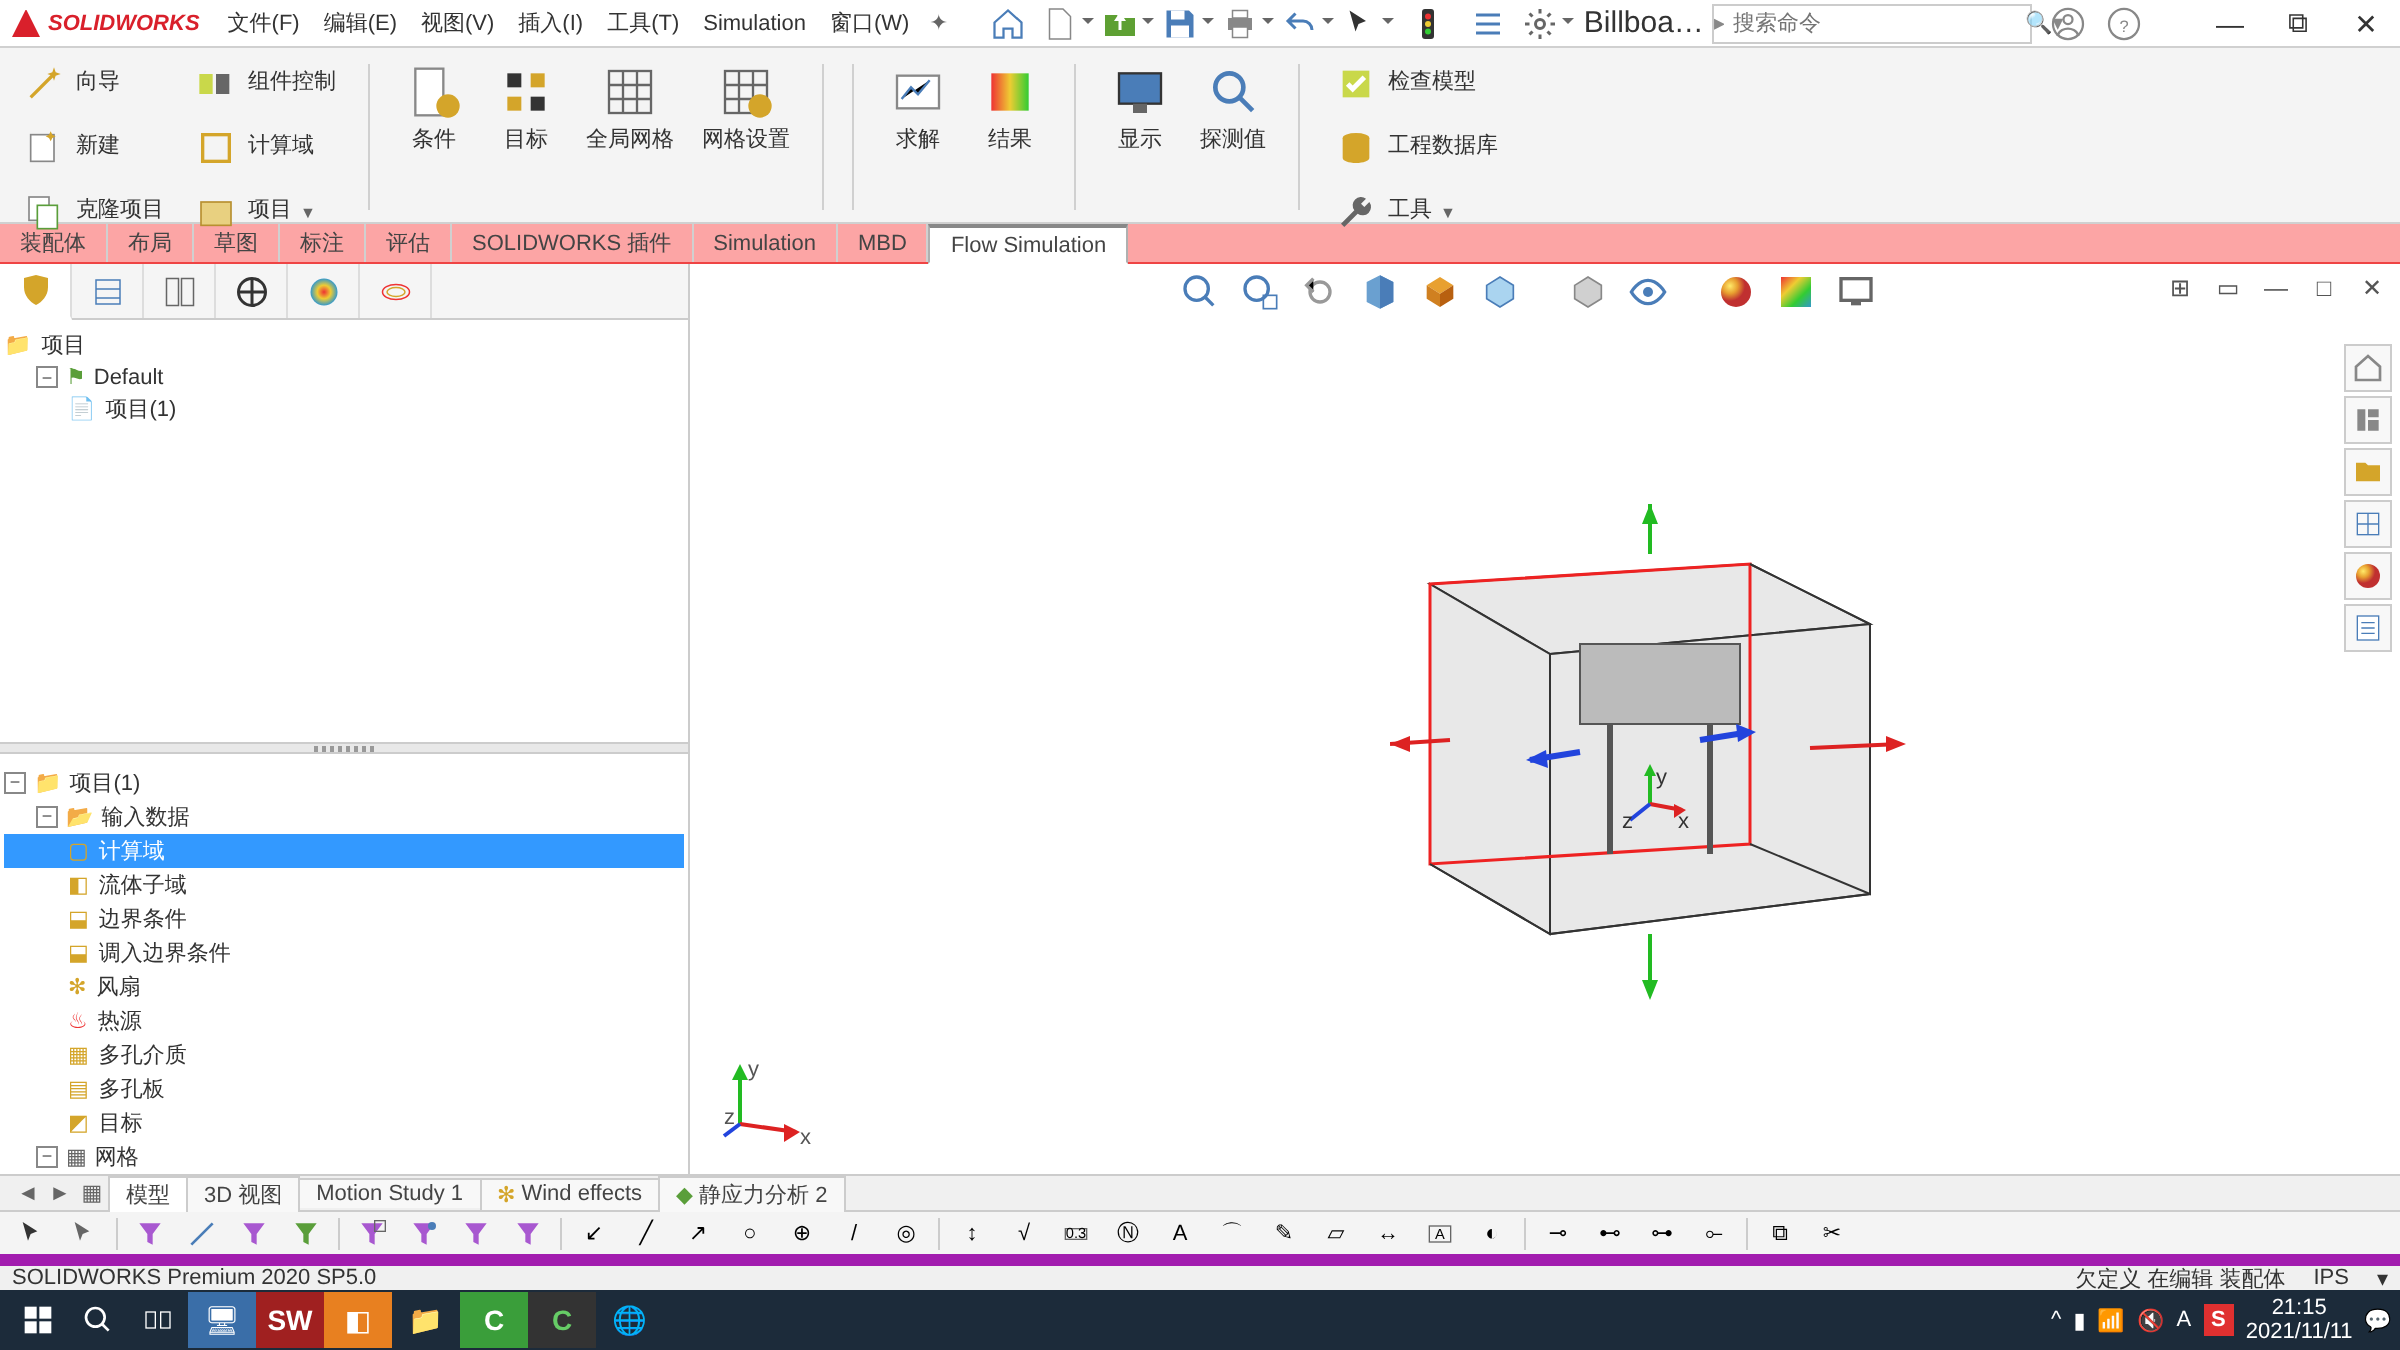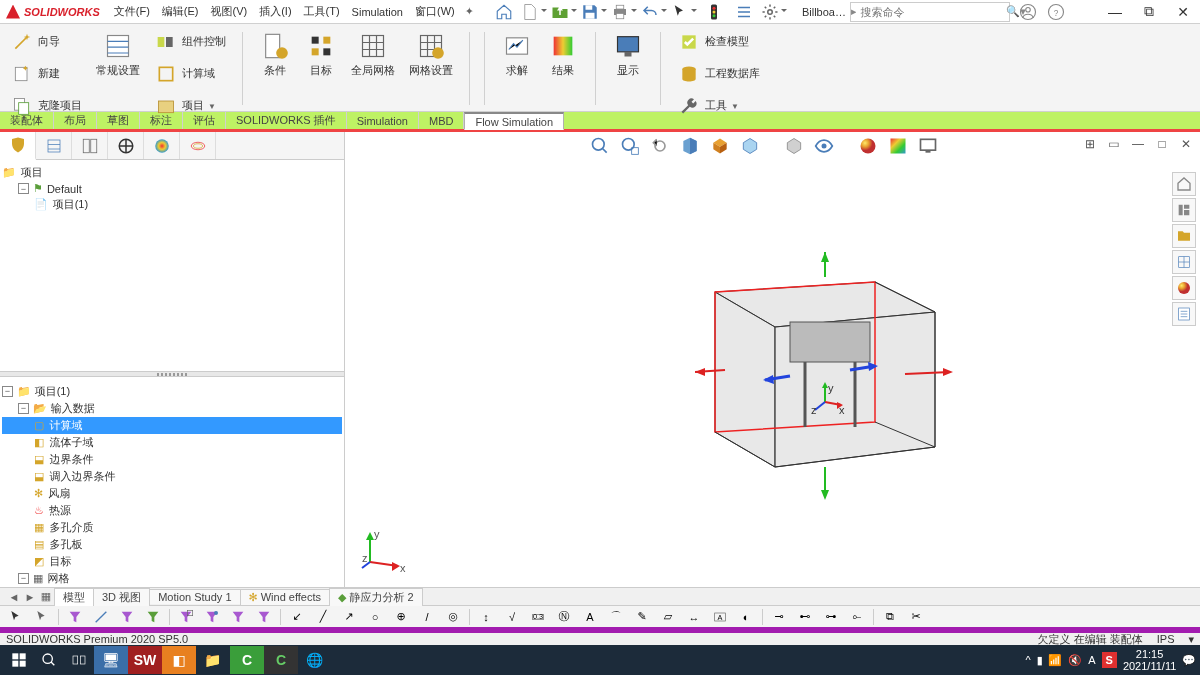--- a/index.html
+++ b/index.html
@@ -23,21 +23,21 @@
 .ritem{display:flex;flex-direction:column;align-items:center;gap:2px;padding:2px 4px;min-width:34px}
 .ritem-h{display:flex;align-items:center;gap:4px;padding:2px 4px}
 .ricon{width:24px;height:24px;display:flex;align-items:center;justify-content:center}
 .ricon svg{width:20px;height:20px}
 .ricon.big{width:32px;height:32px}
 .ricon.big svg{width:28px;height:28px}
 .rlabel{font-size:11px;color:#333;text-align:center;line-height:1.2}
 .rsep{width:1px;background:#d0d0d0;margin:4px 2px}
 .rcol{display:flex;flex-direction:column;gap:4px}
 
-.tabs{display:flex;background:#bef264;border-bottom:3px solid #ef4444;height:20px}
+.tabs{display:flex;background:#fca5a5;border-bottom:1px solid #ef4444;height:20px}
 .tab{padding:2px 10px;color:#444;border-right:1px solid #d0d0d0;display:flex;align-items:center}
 .tab.active{background:#fff;border:1px solid #b0b0b0;border-bottom:1px solid #fff;margin-bottom:-1px;border-top:2px solid #888}
 
 .workspace{display:flex;height:calc(675px - 24px - 88px - 20px - 18px - 18px - 22px - 30px);position:relative}
 .tree-panel{width:345px;border-right:1px solid #ccc;background:#fff;display:flex;flex-direction:column}
 .tree-tabs{display:flex;border-bottom:1px solid #ccc;background:#f5f5f5;height:28px}
 .tree-tab{width:36px;display:flex;align-items:center;justify-content:center;border-right:1px solid #ddd}
 .tree-tab.active{background:#fff;border-bottom:2px solid #fff;margin-bottom:-1px}
 .tree-tab svg{width:18px;height:18px}
 .tree-body{flex:1;overflow:auto;padding:4px 2px;font-size:11px}
@@ -153,21 +153,21 @@
         <svg viewBox="0 0 24 24">
           <path stroke="#4a7db8" stroke-width="2" d="M4 6h16M4 12h16M4 18h16"></path>
         </svg>
       </div>
     <div class="ticon tdrop">
         <svg viewBox="0 0 24 24">
           <circle cx="12" cy="12" r="3" fill="none" stroke="#666" stroke-width="2"></circle>
           <path fill="none" stroke="#666" stroke-width="2" d="M12 2v3M12 19v3M2 12h3M19 12h3M5 5l2 2M17 17l2 2M19 5l-2 2M5 19l2-2"></path>
         </svg>
       </div>
-    <span style="font-size:11px;color:#333;margin-left:12px">Billboa…</span>
+    <span style="font-size:15px;color:#333;margin-left:2px">Billboa…</span>
   </div>
 
   <div class="search-box">
     <span class="sicon">▸</span>
     <input placeholder="搜索命令" style="">
     <span class="sicon">🔍</span>
     <span class="sicon">▾</span>
   </div>
 
   <div class="ticon">
@@ -215,29 +215,20 @@
       <div class="ritem-h">
           <span class="ricon">
             <svg viewBox="0 0 24 24">
               <rect x="3" y="3" width="12" height="14" fill="#fff" stroke="#888"></rect>
               <rect x="8" y="8" width="12" height="14" fill="#fff" stroke="#5a9e3a"></rect>
             </svg>
           </span>
           <span class="rlabel">克隆项目</span>
         </div>
     </div>
-    <div class="ritem">
-        <span class="ricon big">
-          <svg viewBox="0 0 24 24">
-            <rect x="3" y="3" width="18" height="18" fill="#fff" stroke="#888"></rect>
-            <path stroke="#4a7db8" d="M3 8h18M3 13h18M3 18h18"></path>
-          </svg>
-        </span>
-        <span class="rlabel">常规设置</span>
-      </div>
     <div class="rcol">
       <div class="ritem-h">
           <span class="ricon">
             <svg viewBox="0 0 24 24">
               <rect x="2" y="6" width="8" height="12" fill="#c9d84a"></rect>
               <rect x="12" y="6" width="8" height="12" fill="#666"></rect>
             </svg>
           </span>
           <span class="rlabel">组件控制</span>
         </div>
@@ -333,20 +324,29 @@
   <div class="rsep"></div>
   <div class="rgroup">
     <div class="ritem">
         <span class="ricon big">
           <svg viewBox="0 0 24 24">
             <rect x="3" y="4" width="18" height="13" fill="#4a7db8" stroke="#333"></rect>
             <rect x="9" y="17" width="6" height="4" fill="#666"></rect>
           </svg>
         </span>
         <span class="rlabel">显示</span>
+      </div>
+    <div class="ritem">
+        <span class="ricon big">
+          <svg viewBox="0 0 24 24">
+            <circle cx="10" cy="10" r="6" fill="none" stroke="#4a7db8" stroke-width="2"></circle>
+            <path stroke="#4a7db8" stroke-width="2" d="M14 14l6 6"></path>
+          </svg>
+        </span>
+        <span class="rlabel">探测值</span>
       </div>
   </div>
   <div class="rsep"></div>
   <div class="rcol">
     <div class="ritem-h">
         <span class="ricon">
           <svg viewBox="0 0 24 24">
             <rect x="4" y="4" width="16" height="16" fill="#c9d84a"></rect>
             <path stroke="#fff" stroke-width="3" fill="none" d="M7 12l3 3 7-7"></path>
           </svg>

